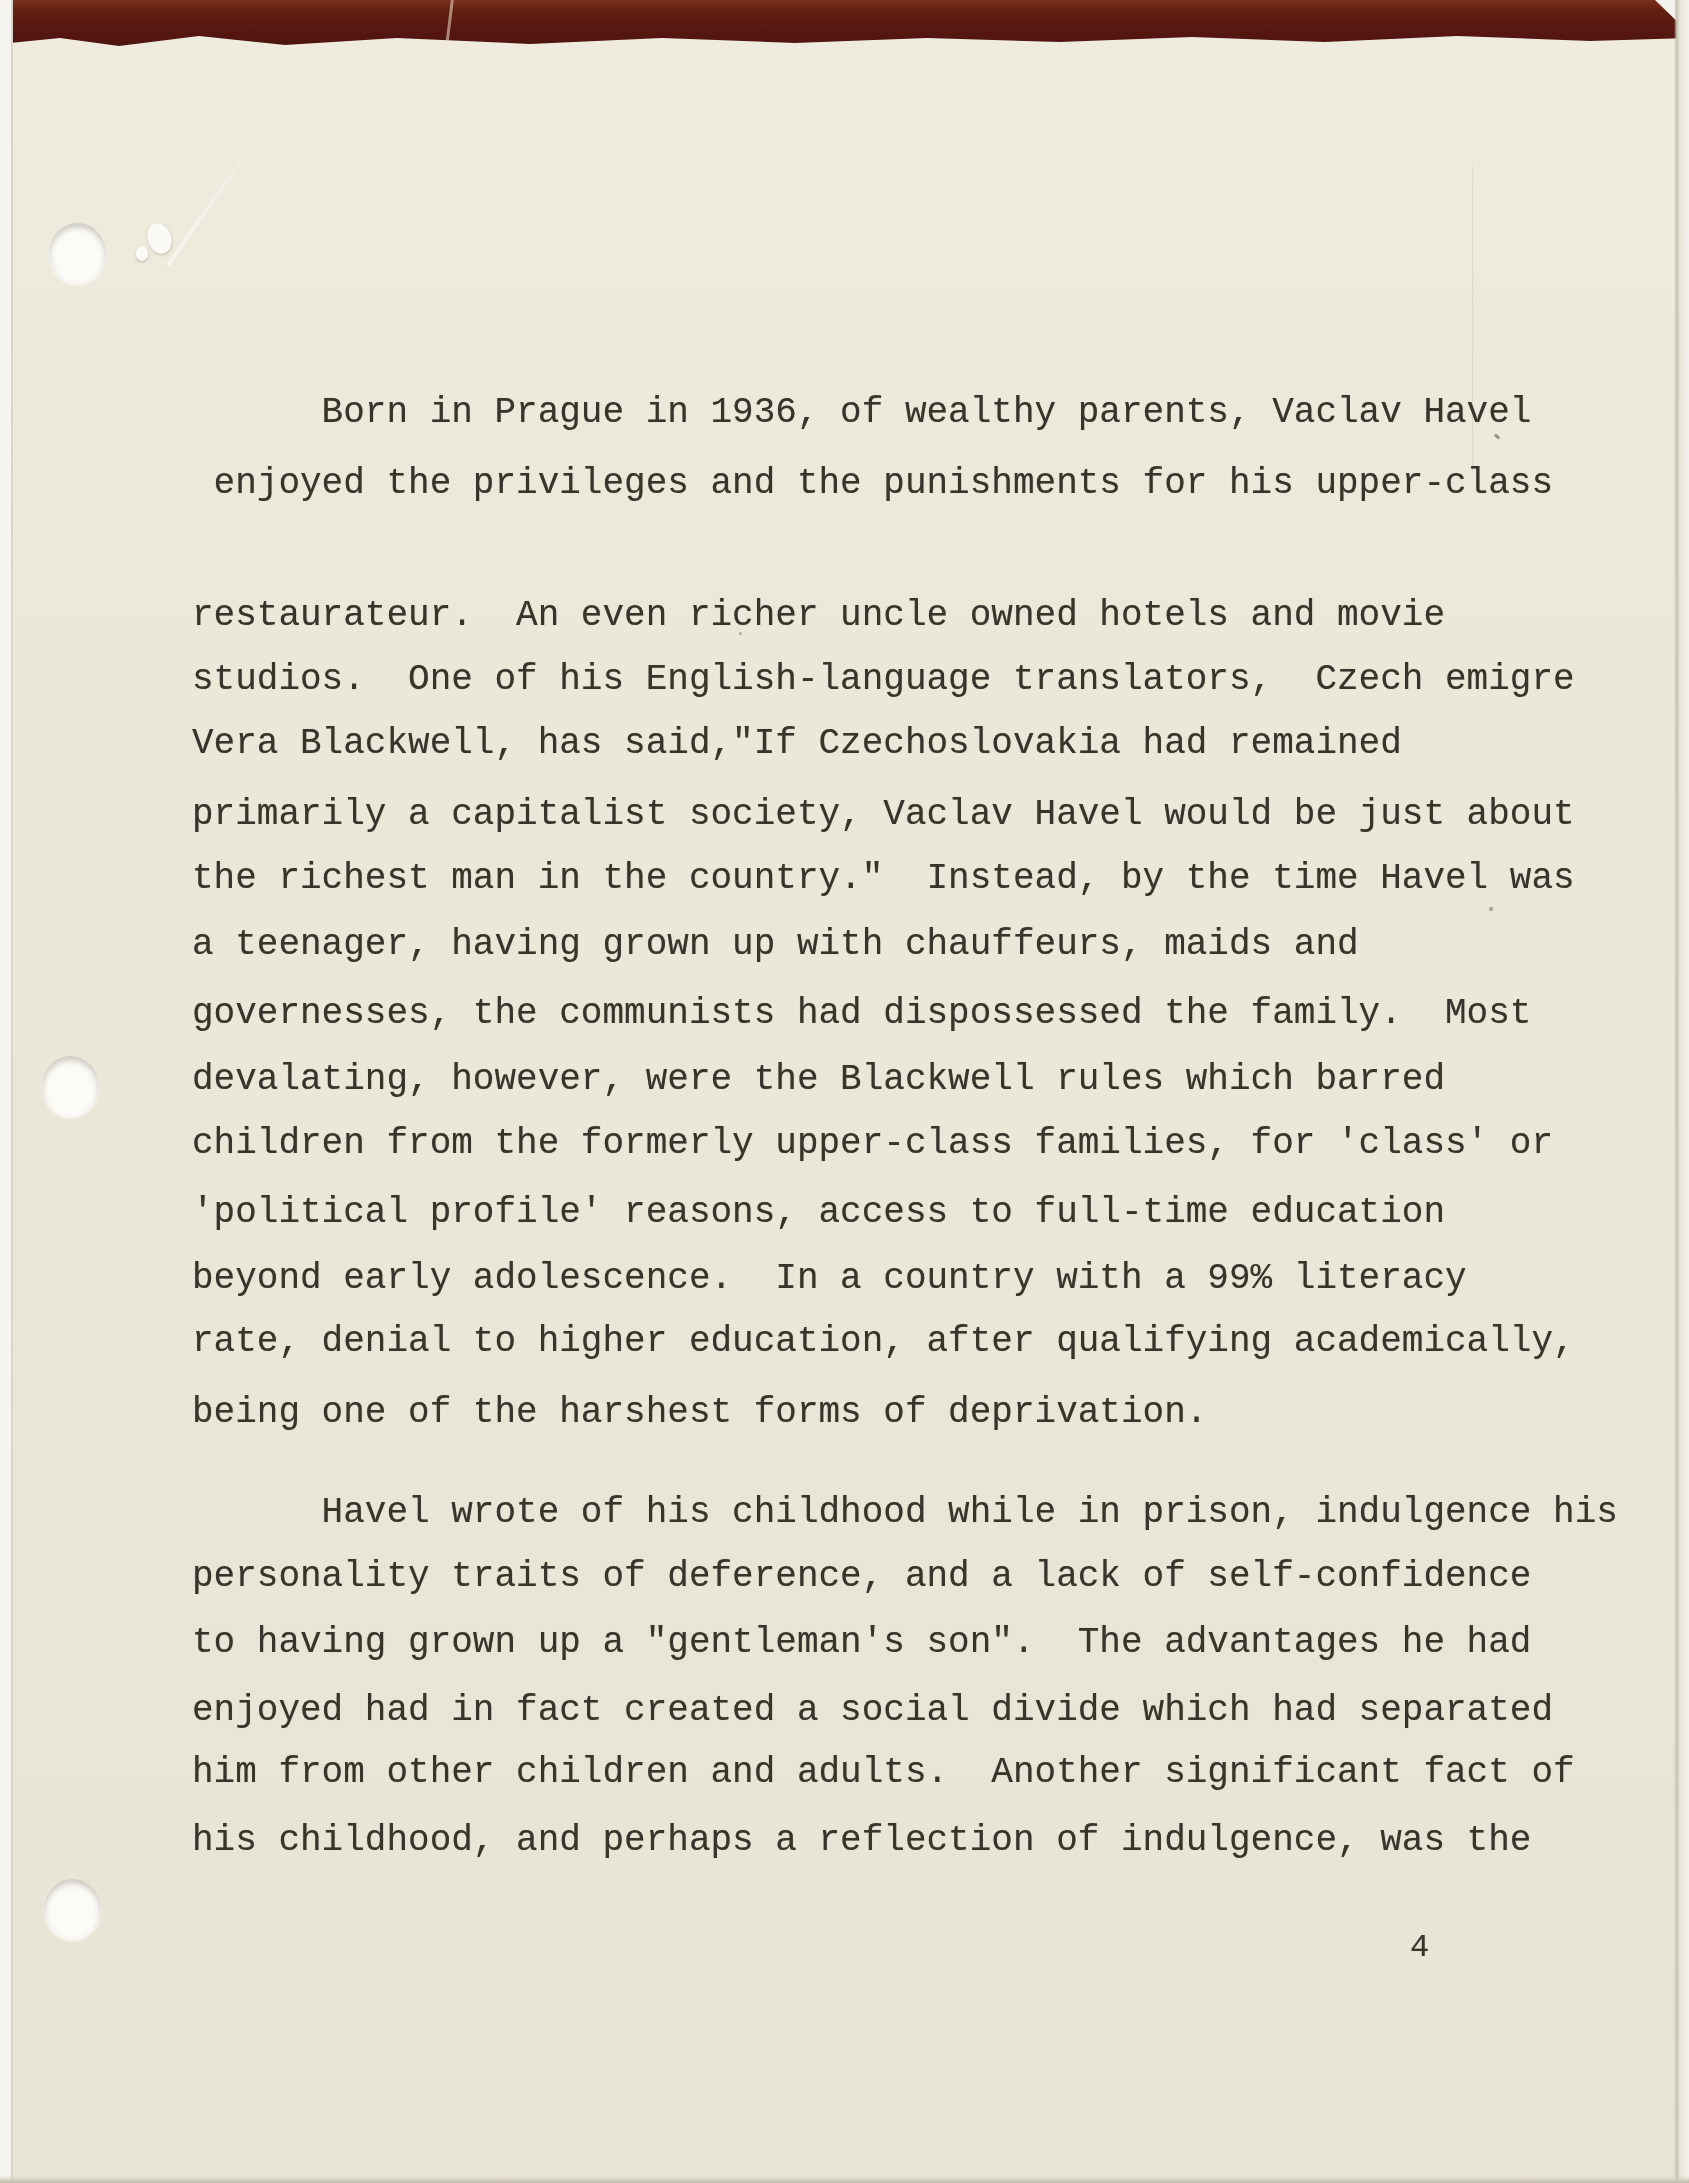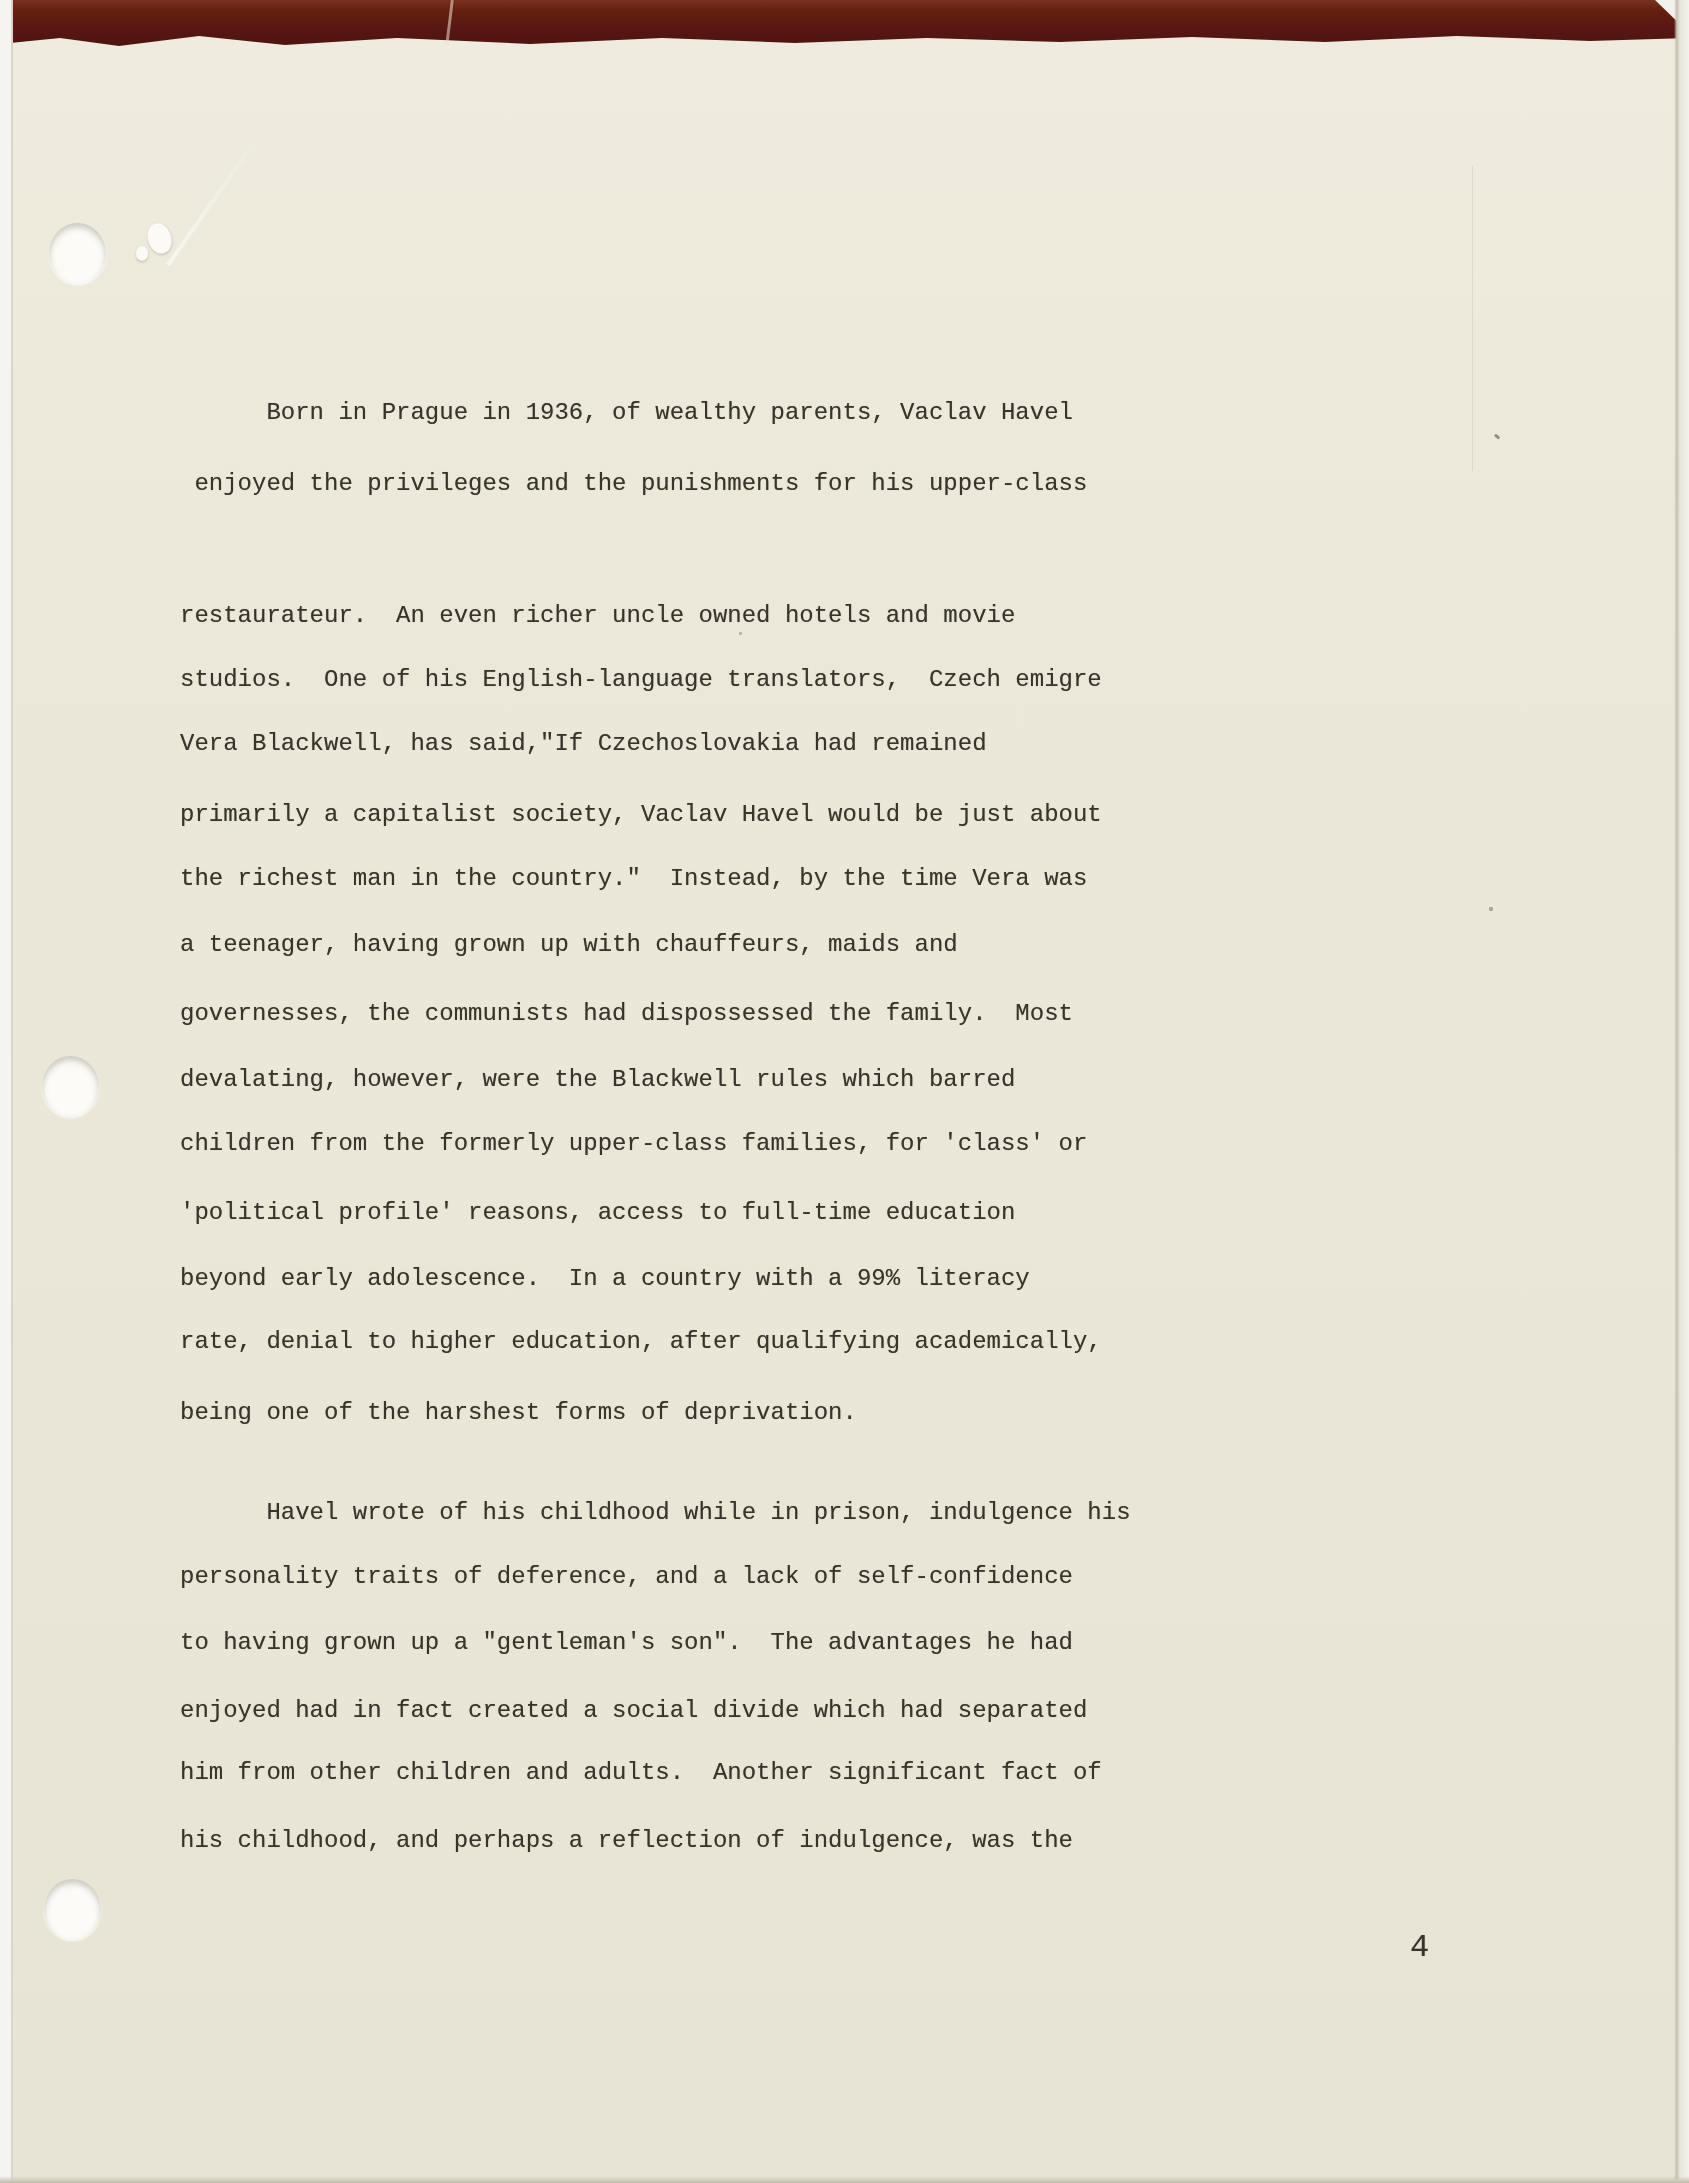--- a/index.html
+++ b/index.html
@@ -43,22 +43,22 @@
     transform:rotate(35deg);transform-origin:bottom;}
   .fold-line{position:absolute;left:1472px;top:166px;width:1.3px;height:305px;
     background:rgba(150,140,120,0.18);}
   
   .speck{position:absolute;background:#4a443a;border-radius:1.3px;opacity:0.55;}
   .speck-a{left:1494px;top:435px;width:6px;height:3.3px;transform:rotate(40deg);}
   .speck-b{left:1489px;top:907px;width:4px;height:4px;opacity:0.4;}
   .speck-c{left:739px;top:632px;width:3.3px;height:3.3px;opacity:0.35;}
   
   .line{
-    position:absolute;left:180px;
-    font-size:24px;line-height:38px;
+    position:absolute;left:192px;
+    font-size:36px;line-height:38px;
     color:#38342b;
     white-space:pre;
     letter-spacing:0px;
     text-shadow:0 0 0.7px rgba(56,52,43,0.4);
   }
   .page-num{
     position:absolute;left:1410px;top:1929px;
     font-size:32px;color:#38342b;white-space:pre;
     text-shadow:0 0 0.7px rgba(56,52,43,0.4);
   }
@@ -88,21 +88,21 @@
   <div class="speck speck-a"></div>
   <div class="speck speck-b"></div>
   <div class="speck speck-c"></div>
 
   <div class="line" style="top:394px">      Born in Prague in 1936, of wealthy parents, Vaclav Havel</div>
   <div class="line" style="top:465px"> enjoyed the privileges and the punishments for his upper-class</div>
   <div class="line" style="top:597px">restaurateur.  An even richer uncle owned hotels and movie</div>
   <div class="line" style="top:661px">studios.  One of his English-language translators,  Czech emigre</div>
   <div class="line" style="top:725px">Vera Blackwell, has said,"If Czechoslovakia had remained</div>
   <div class="line" style="top:796px">primarily a capitalist society, Vaclav Havel would be just about</div>
-  <div class="line" style="top:860px">the richest man in the country."  Instead, by the time Vera was</div>
+  <div class="line" style="top:860px">the richest man in the country."  Instead, by the time Havel was</div>
   <div class="line" style="top:926px">a teenager, having grown up with chauffeurs, maids and</div>
   <div class="line" style="top:995px">governesses, the communists had dispossessed the family.  Most</div>
   <div class="line" style="top:1061px">devalating, however, were the Blackwell rules which barred</div>
   <div class="line" style="top:1125px">children from the formerly upper-class families, for 'class' or</div>
   <div class="line" style="top:1194px">'political profile' reasons, access to full-time education</div>
   <div class="line" style="top:1260px">beyond early adolescence.  In a country with a 99% literacy</div>
   <div class="line" style="top:1323px">rate, denial to higher education, after qualifying academically,</div>
   <div class="line" style="top:1394px">being one of the harshest forms of deprivation.</div>
   <div class="line" style="top:1494px">      Havel wrote of his childhood while in prison, indulgence his</div>
   <div class="line" style="top:1558px">personality traits of deference, and a lack of self-confidence</div>

